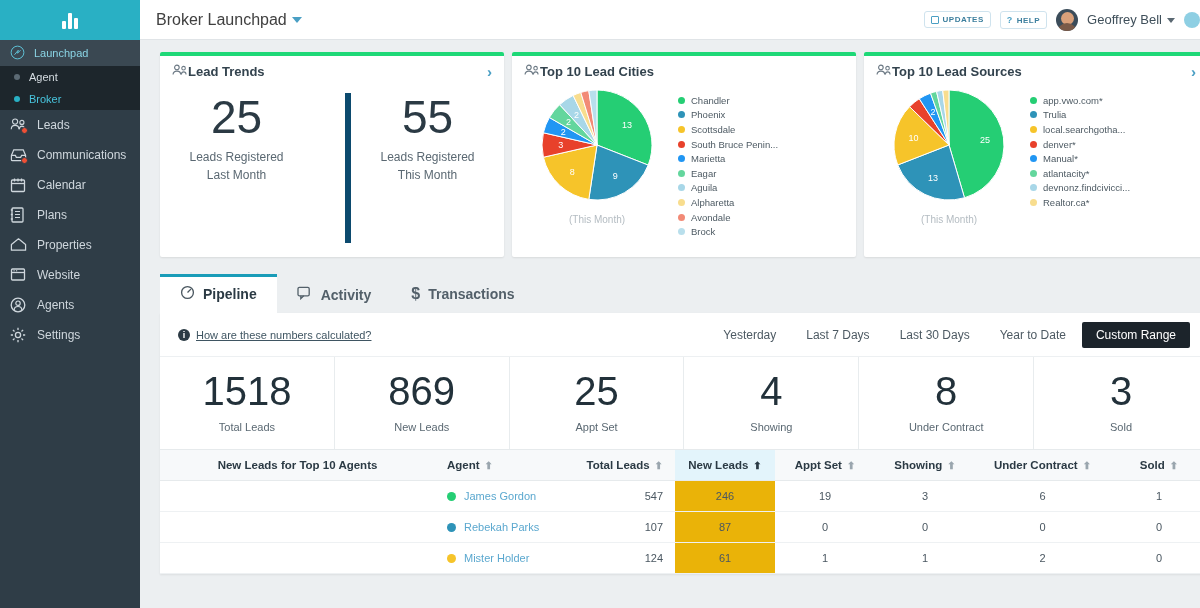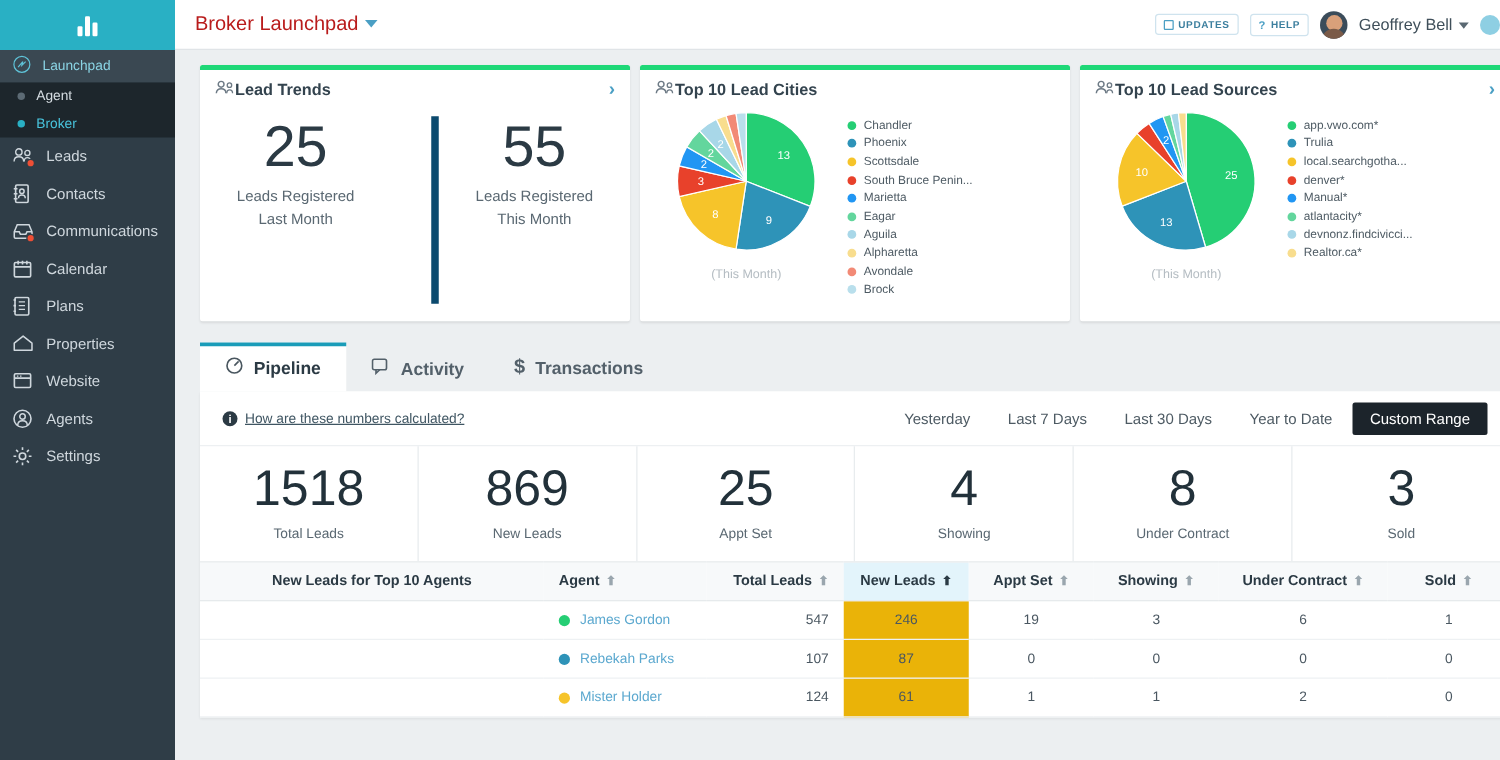--- a/index.html
+++ b/index.html
@@ -49,29 +49,29 @@
     position: absolute; width: 7px; height: 7px; border-radius: 50%;
     background: #ef4f35; right: -1px; bottom: 0px; border: 1px solid #2f3d47;
   }
 
   
   .main { flex: 1; height: 608px; display: flex; flex-direction: column; background: #eceff1; }
   .topbar {
     height: 40px; background: #fff; display: flex; align-items: center;
     padding: 0 8px 0 16px; border-bottom: 1px solid #e0e4e7; flex: 0 0 40px;
   }
-  .page-title { color: #b91c1c; font-size: 16px; }
+  .page-title { color: #404040; font-size: 16px; }
   .caret { display: inline-block; margin-left: 5px;
     border-left: 5px solid transparent; border-right: 5px solid transparent;
     border-top: 6px solid #4a9fc4; vertical-align: middle; }
   .top-right { margin-left: auto; display: flex; align-items: center; gap: 9px; }
   .pill {
     border: 1px solid #cfe3ee; border-radius: 3px; color: #3c7f9e;
     font-size: 8px; font-weight: bold; letter-spacing: .5px;
-    padding: 3px 6px; display: flex; align-items: center; gap: 4px;
+    padding: 3px 6px; display: flex; align-items: flex-end; gap: 4px;
   }
   .pill .sq { width: 8px; height: 8px; border: 1px solid #4a9fc4; border-radius: 1px; }
   .pill .qm { font-size: 9px; color: #4a9fc4; }
   .avatar {
     width: 22px; height: 22px; border-radius: 50%; overflow: hidden;
     background: #3b4c5a; position: relative; flex: 0 0 22px;
   }
   .avatar::before { content: ""; position: absolute; width: 13px; height: 13px; border-radius: 50%;
     background: #d9a07a; left: 4.5px; top: 3px; }
   .avatar::after { content: ""; position: absolute; width: 20px; height: 10px; border-radius: 10px 10px 0 0;
@@ -192,31 +192,20 @@
             <circle cx="6" cy="5" r="3" fill="none" stroke="#cfd7dd" stroke-width="1.3"></circle>
             <circle cx="14" cy="6" r="2.4" fill="none" stroke="#cfd7dd" stroke-width="1.3"></circle>
             <path d="M1.5 14c0-3 2-4.5 4.5-4.5S10.5 11 10.5 14" fill="none" stroke="#cfd7dd" stroke-width="1.3"></path>
             <path d="M11 14c0-2.4 1.4-3.6 3-3.6s3 1.2 3 3.6" fill="none" stroke="#cfd7dd" stroke-width="1.3"></path>
           </svg>
         <i class="badge-dot"></i>
       </span>
       <span>Leads</span>
     </div>
 
-    <div class="nav-item">
-      <span class="ic">
-        <svg width="14" height="16" viewBox="0 0 14 16">
-            <rect x="2.5" y="1" width="10" height="14" rx="1" fill="none" stroke="#cfd7dd" stroke-width="1.3"></rect>
-            <path d="M1 4h3M1 8h3M1 12h3" stroke="#cfd7dd" stroke-width="1.3"></path>
-            <circle cx="7.5" cy="6" r="1.8" fill="none" stroke="#cfd7dd" stroke-width="1.2"></circle>
-            <path d="M4.8 11.5c0-1.6 1.2-2.5 2.7-2.5s2.7.9 2.7 2.5" fill="none" stroke="#cfd7dd" stroke-width="1.2"></path>
-          </svg>
-      </span>
-      <span>Contacts</span>
-    </div>
 
     <div class="nav-item">
       <span class="ic">
         <svg width="17" height="15" viewBox="0 0 18 15">
             <path d="M1.5 8.5 4 2.5h10l2.5 6v4.5a1 1 0 0 1-1 1h-13a1 1 0 0 1-1-1z" fill="none" stroke="#cfd7dd" stroke-width="1.3"></path>
             <path d="M1.5 8.5h4.2l1 2h4.6l1-2h4.2" fill="none" stroke="#cfd7dd" stroke-width="1.3"></path>
           </svg>
         <i class="badge-dot"></i>
       </span>
       <span>Communications</span>

